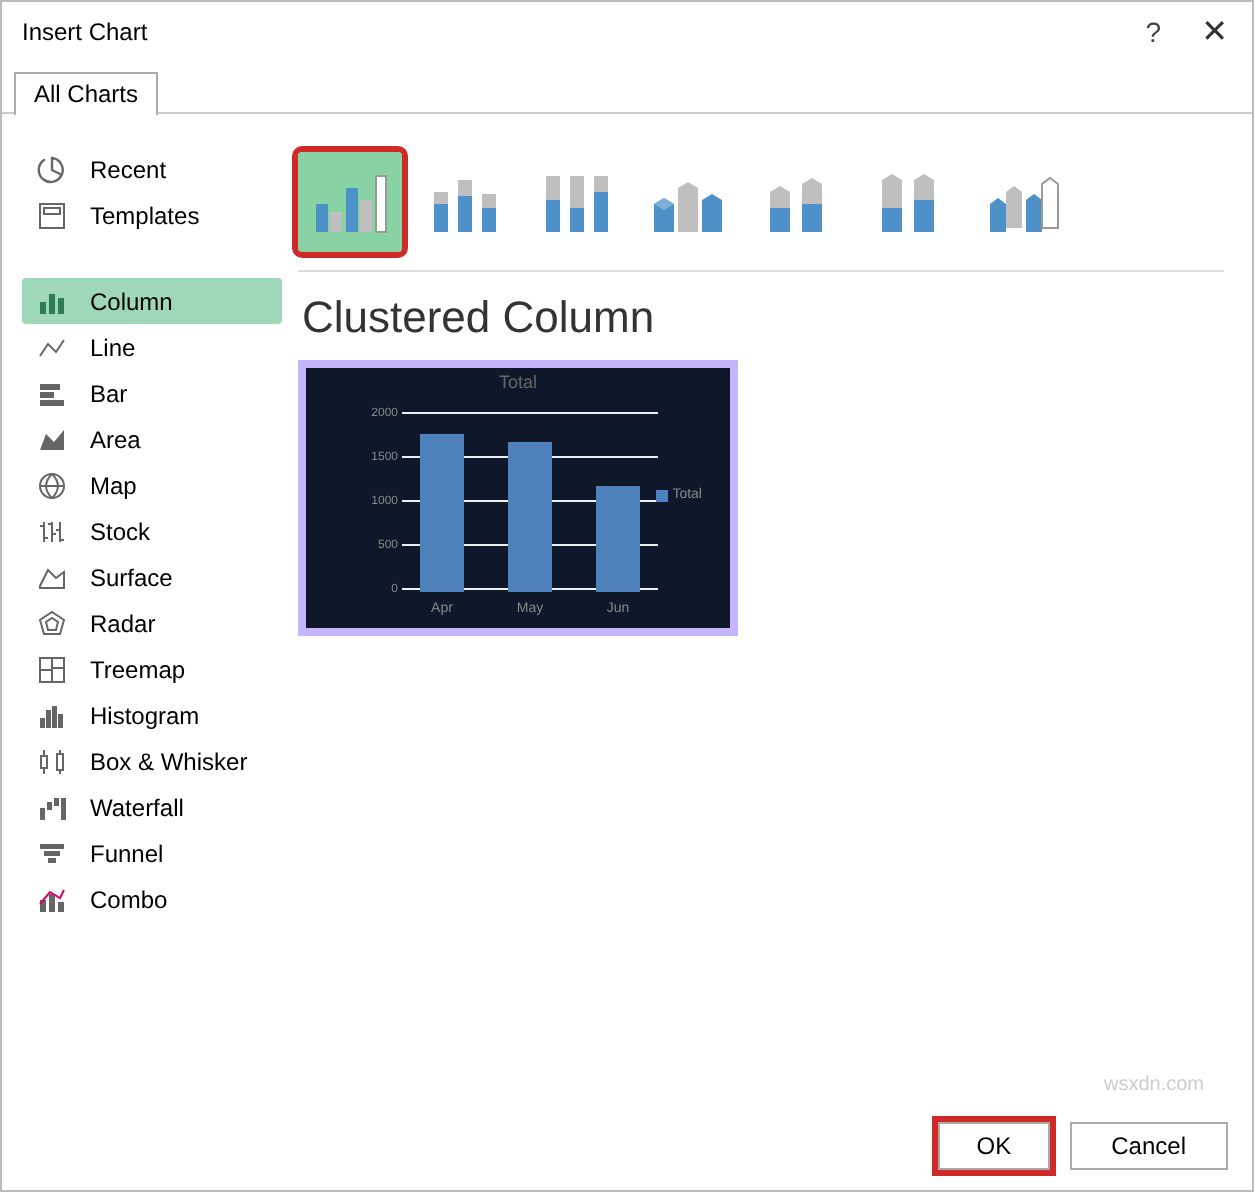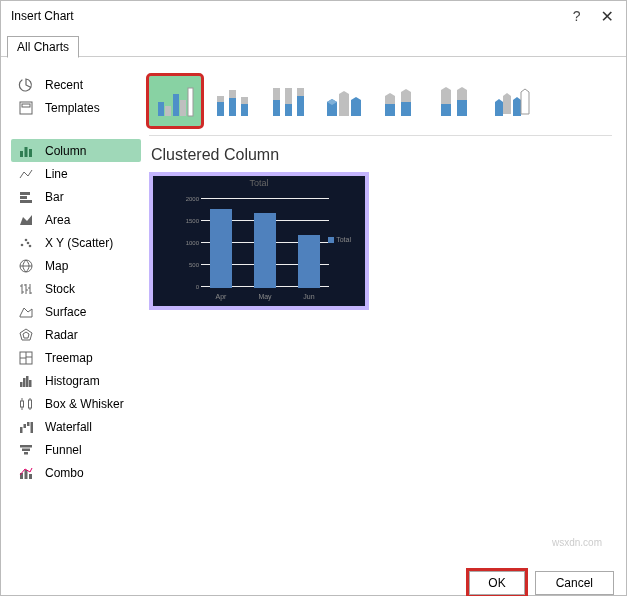--- a/index.html
+++ b/index.html
@@ -86,38 +86,38 @@
       justify-content: center;
       cursor: pointer;
     }
     .subtype.selected {
       outline: 3px solid #cf2a27;
       background: #88d2a3;
       border-radius: 2px;
     }
     .divider { border-bottom: 1px solid #ddd; margin: 6px 0 8px 0; }
     .chart-title {
-      font-size: 16px;
+      font-size: 22px;
       font-weight: 400;
       color: #333;
       margin: 2px 0 8px 2px;
     }
     .preview {
       width: 220px;
       height: 138px;
       border: 4px solid #c4b5fd;
       background: #0f172a;
       position: relative;
       cursor: pointer;
     }
     .footer {
       height: 44px;
       display: flex;
       justify-content: flex-end;
-      align-items: flex-end;
+      align-items: center;
       gap: 10px;
       padding: 0 12px;
     }
     .btn {
       border: 1px solid #aaa;
       background: #fff;
       padding: 4px 20px;
       font-size: 12px;
       cursor: pointer;
     }
@@ -205,31 +205,20 @@
           </span>
         <span class="label">Bar</span>
       </div>
       <div class="sidebar-item">
         <span class="icon">
             <svg width="16" height="16" viewBox="0 0 16 16" fill="#666">
               <path d="M2 13 L5 5 L9 9 L14 3 V13 Z"></path>
             </svg>
           </span>
         <span class="label">Area</span>
-      </div>
-      <div class="sidebar-item">
-        <span class="icon">
-            <svg width="16" height="16" viewBox="0 0 16 16" fill="#666">
-              <circle cx="4" cy="10" r="1.3"></circle>
-              <circle cx="8" cy="5" r="1.3"></circle>
-              <circle cx="12" cy="11" r="1.3"></circle>
-              <circle cx="10" cy="8" r="1.3"></circle>
-            </svg>
-          </span>
-        <span class="label">X Y (Scatter)</span>
       </div>
       <div class="sidebar-item">
         <span class="icon">
             <svg width="16" height="16" viewBox="0 0 16 16" fill="none" stroke="#666">
               <circle cx="8" cy="8" r="6"></circle>
               <path d="M2 8 H14 M8 2 C4 6 4 10 8 14 C12 10 12 6 8 2"></path>
             </svg>
           </span>
         <span class="label">Map</span>
       </div>

